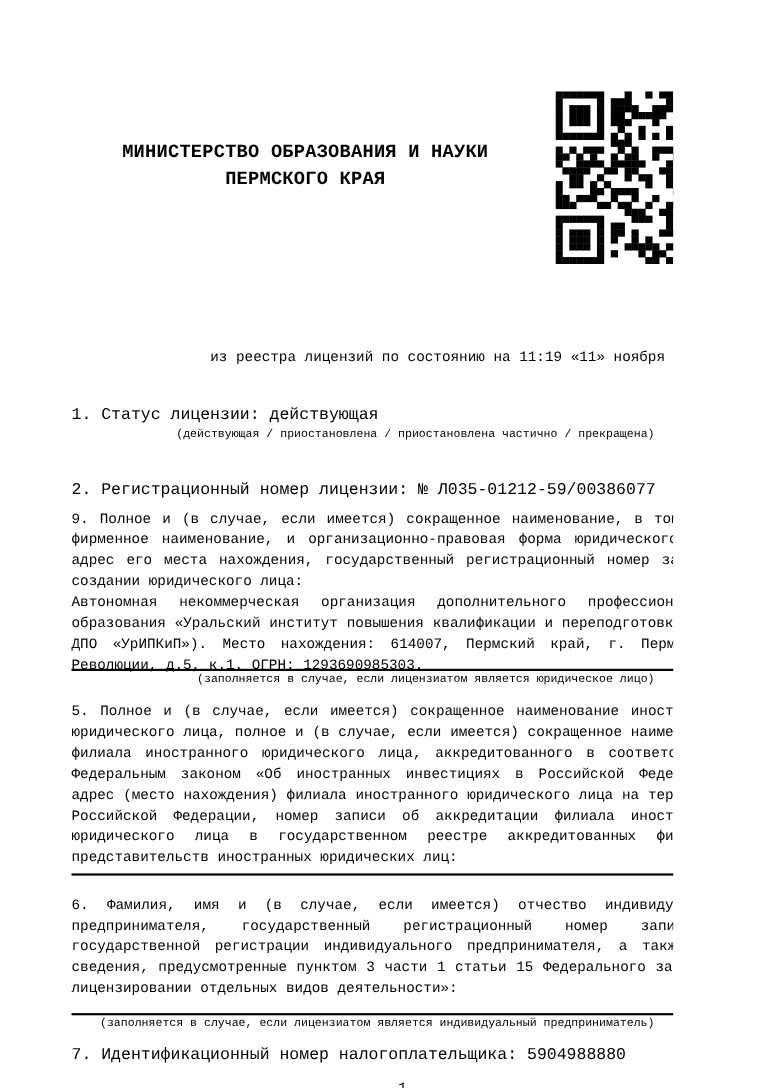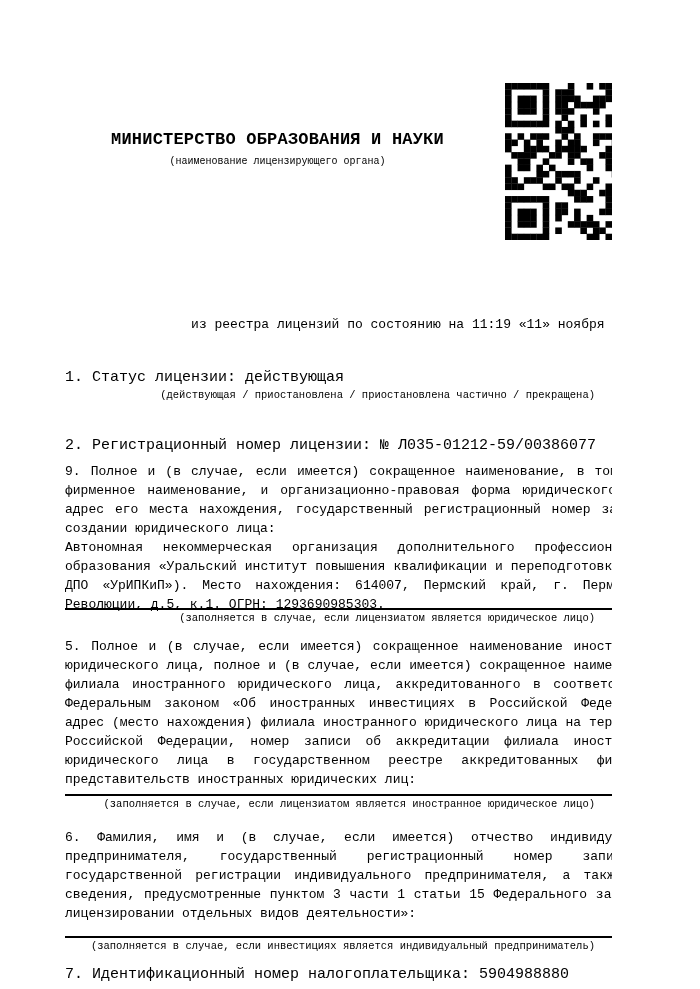--- a/index.html
+++ b/index.html
@@ -93,21 +93,21 @@
     margin-top: 14px;
   }
 </style>
 </head>
 <body>
 
 <div class="page">
 
   <div class="ministry">
     <div class="ministry-line">МИНИСТЕРСТВО ОБРАЗОВАНИЯ И НАУКИ</div>
-    <div class="ministry-caption">(наименование лицензирующего органа)</div>
+    <div class="ministry-line">ПЕРМСКОГО КРАЯ</div>
   </div>
 
   <div class="qr-box">
     <svg id="qr-svg" width="157" height="157" viewBox="0 0 157 157" fill="#000000">
         <rect x="0.00" y="0.00" width="6.58" height="6.58"></rect>
         <rect x="6.28" y="0.00" width="6.58" height="6.58"></rect>
         <rect x="12.56" y="0.00" width="6.58" height="6.58"></rect>
         <rect x="18.84" y="0.00" width="6.58" height="6.58"></rect>
         <rect x="25.12" y="0.00" width="6.58" height="6.58"></rect>
         <rect x="31.40" y="0.00" width="6.58" height="6.58"></rect>
@@ -446,27 +446,26 @@
     <div class="mt7">
       <div class="para">9. Полное и (в случае, если имеется) сокращенное наименование, в том числе фирменное наименование, и организационно-правовая форма юридического лица, адрес его места нахождения, государственный регистрационный номер записи о создании юридического лица:</div>
       <div class="para">Автономная некоммерческая организация дополнительного профессионального образования «Уральский институт повышения квалификации и переподготовки» (АНО ДПО «УрИПКиП»). Место нахождения: 614007, Пермский край, г. Пермь, ул. Революции, д.5, к.1. ОГРН: 1293690985303.</div>
       <hr class="rule rule-tight">
       <div class="hint-caption">(заполняется в случае, если лицензиатом является юридическое лицо)</div>
     </div>
 
     <div class="mt19">
       <div class="para">5. Полное и (в случае, если имеется) сокращенное наименование иностранного юридического лица, полное и (в случае, если имеется) сокращенное наименование филиала иностранного юридического лица, аккредитованного в соответствии с Федеральным законом «Об иностранных инвестициях в Российской Федерации», адрес (место нахождения) филиала иностранного юридического лица на территории Российской Федерации, номер записи об аккредитации филиала иностранного юридического лица в государственном реестре аккредитованных филиалов, представительств иностранных юридических лиц:</div>
       <hr class="rule mt5">
-      <div class="hint-caption">(заполняется в случае, если лицензиатом является иностранное юридическое лицо)</div>
     </div>
 
     <div class="mt17">
       <div class="para">6. Фамилия, имя и (в случае, если имеется) отчество индивидуального предпринимателя, государственный регистрационный номер записи о государственной регистрации индивидуального предпринимателя, а также иные сведения, предусмотренные пунктом 3 части 1 статьи 15 Федерального закона «О лицензировании отдельных видов деятельности»:</div>
       <hr class="rule mt13">
-      <div class="hint-caption">(заполняется в случае, если инвестициях является индивидуальный предприниматель)</div>
+      <div class="hint-caption">(заполняется в случае, если лицензиатом является индивидуальный предприниматель)</div>
     </div>
 
     <div class="line-item mt19">7. Идентификационный номер налогоплательщика: 5904988880</div>
 
     <div class="page-number">1</div>
 
   </div>
 
 </div>
 

